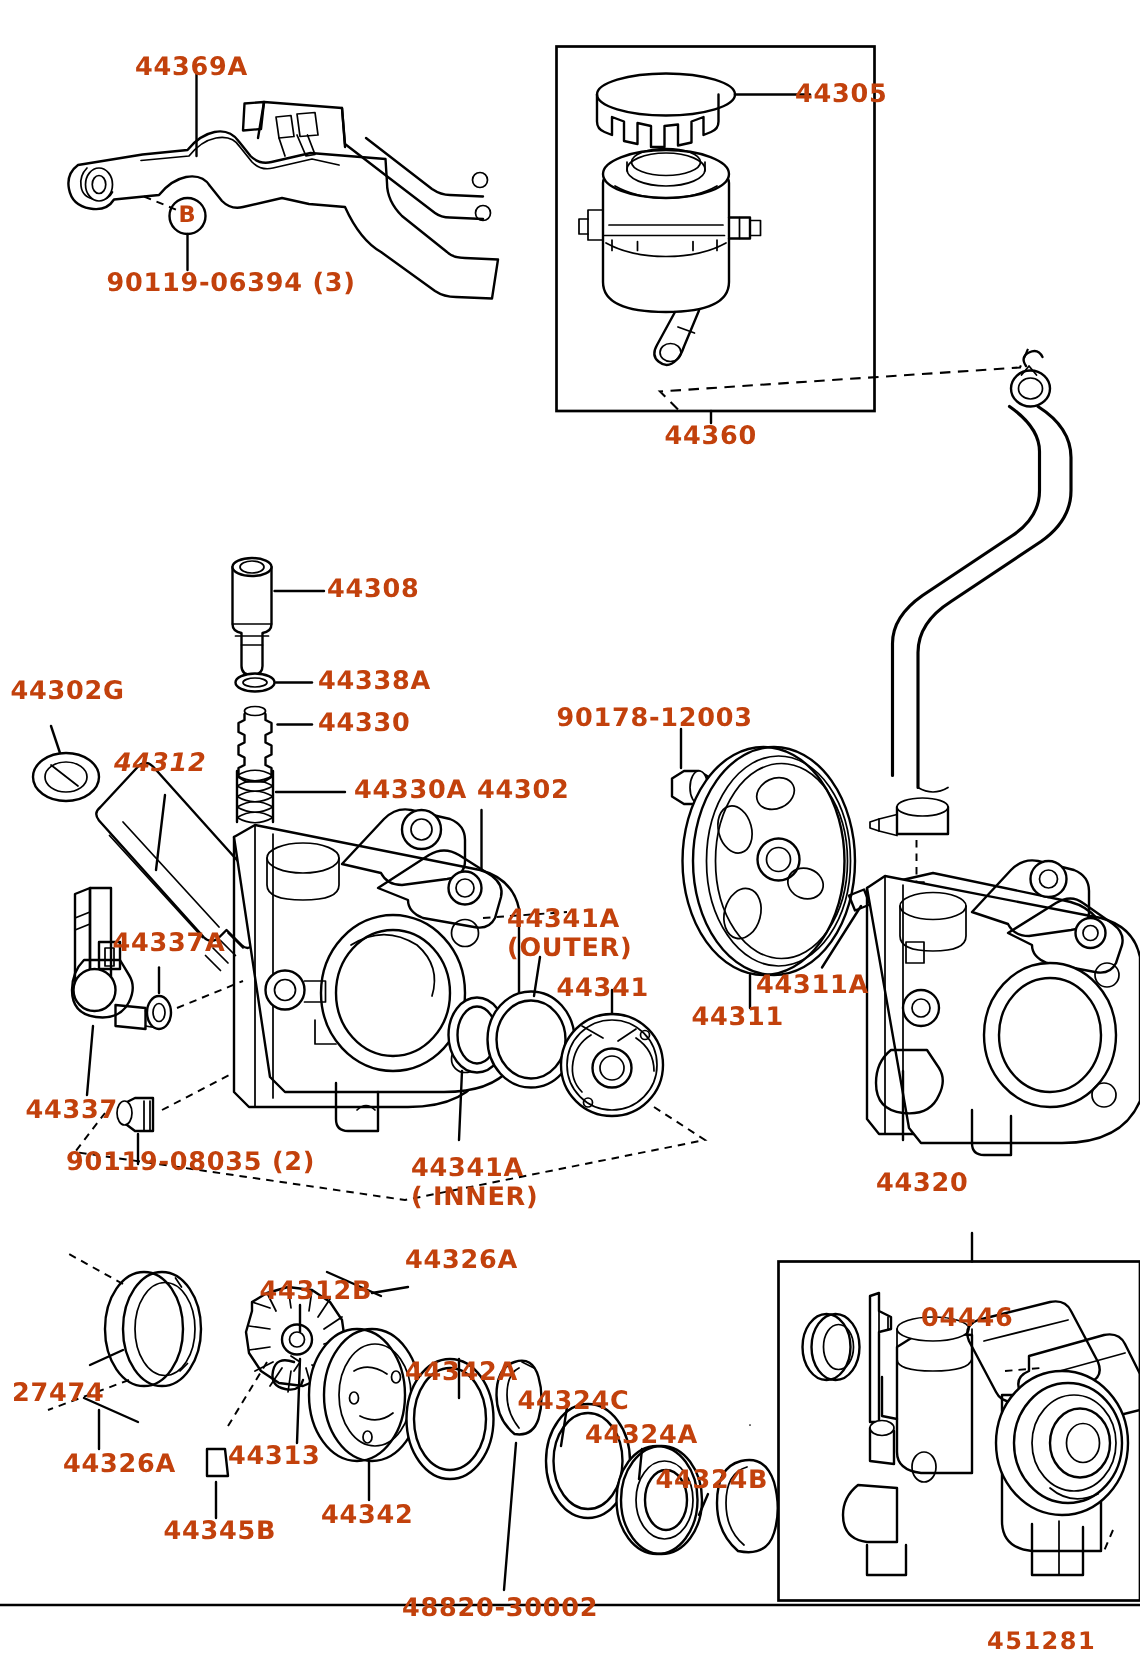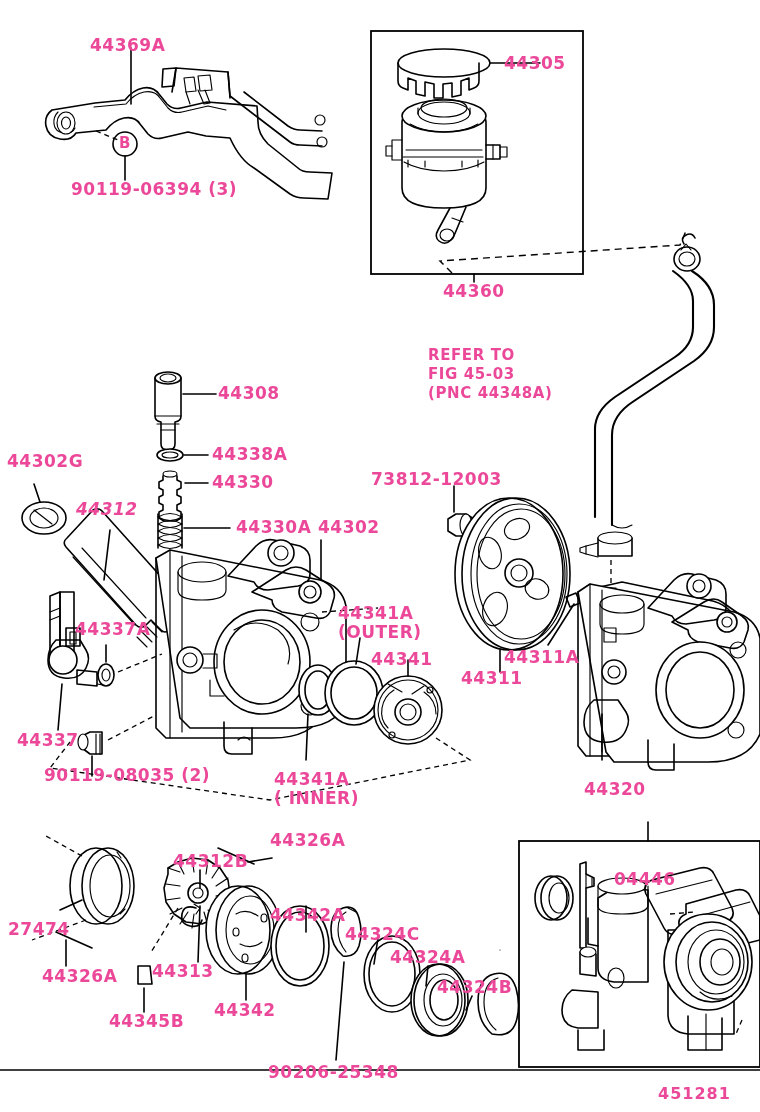--- a/index.html
+++ b/index.html
@@ -14,21 +14,21 @@
     height:1112px;
     background:#ffffff;
     overflow:hidden;
   }
   .lbl{
     position:absolute;
     font-family:"DejaVu Sans","Liberation Sans",sans-serif;
     font-weight:bold;
     font-size:17px;
     letter-spacing:0.5px;
-    color:#ec4899;
+    color:#c2410c;
     white-space:pre;
     line-height:1.12;
   }
   .lbl.refer{
     font-size:15px;
     font-weight:bold;
     letter-spacing:0.6px;
     line-height:1.25;
   }
   .lbl.code{
@@ -422,59 +422,56 @@
     </g>
 
     <line class="ln" x1="0" y1="1070" x2="760" y2="1070" stroke-width="0"></line>
 
   </svg>
 
   <div class="lbl" style="left:90px;  top:36px;">44369A</div>
   <div class="lbl" style="left:71px;  top:180px;">90119-06394 (3)</div>
   <div class="lbl" style="left:119px; top:135px; font-size:15px;">B</div>
 
-  <div class="lbl" style="left:504px; top:54px;">44305</div>
+  <div class="lbl" style="left:530px; top:54px;">44305</div>
   <div class="lbl" style="left:443px; top:282px;">44360</div>
 
-  <div class="lbl refer" style="left:428px; top:346px;">REFER TO
-FIG 45-03
-(PNC 44348A)</div>
 
   <div class="lbl" style="left:218px; top:384px;">44308</div>
   <div class="lbl" style="left:212px; top:445px;">44338A</div>
   <div class="lbl" style="left:212px; top:473px;">44330</div>
   <div class="lbl" style="left:236px; top:518px;">44330A</div>
   <div class="lbl" style="left:318px; top:518px;">44302</div>
 
   <div class="lbl" style="left:7px;   top:452px;">44302G</div>
   <div class="lbl" style="left:76px;  top:500px;font-style:italic;">44312</div>
   <div class="lbl" style="left:75px;  top:620px;">44337A</div>
   <div class="lbl" style="left:17px;  top:731px;">44337</div>
   <div class="lbl" style="left:44px;  top:766px;">90119-08035 (2)</div>
 
   <div class="lbl" style="left:338px; top:604px;">44341A
 (OUTER)</div>
   <div class="lbl" style="left:274px; top:770px;">44341A
 ( INNER)</div>
   <div class="lbl" style="left:371px; top:650px;">44341</div>
 
-  <div class="lbl" style="left:371px; top:470px;">73812-12003</div>
+  <div class="lbl" style="left:371px; top:470px;">90178-12003</div>
   <div class="lbl" style="left:461px; top:669px;">44311</div>
   <div class="lbl" style="left:504px; top:648px;">44311A</div>
   <div class="lbl" style="left:584px; top:780px;">44320</div>
 
   <div class="lbl" style="left:8px;   top:920px;">27474</div>
   <div class="lbl" style="left:270px; top:831px;">44326A</div>
   <div class="lbl" style="left:42px;  top:967px;">44326A</div>
   <div class="lbl" style="left:152px; top:962px;">44313</div>
   <div class="lbl" style="left:173px; top:852px;">44312B</div>
   <div class="lbl" style="left:109px; top:1012px;">44345B</div>
   <div class="lbl" style="left:214px; top:1001px;text-align:right;">44342</div>
   <div class="lbl" style="left:270px; top:906px;">44342A</div>
-  <div class="lbl" style="left:268px; top:1063px;">90206-25348</div>
+  <div class="lbl" style="left:268px; top:1063px;">48820-30002</div>
   <div class="lbl" style="left:345px; top:925px;">44324C</div>
   <div class="lbl" style="left:390px; top:948px;text-align:right;">44324A</div>
   <div class="lbl" style="left:437px; top:978px;">44324B</div>
 
   <div class="lbl" style="left:614px; top:822px;margin-top:48px;">04446</div>
 
   <div class="lbl code" style="left:658px; top:1085px;">451281</div>
 
 </div>
 

